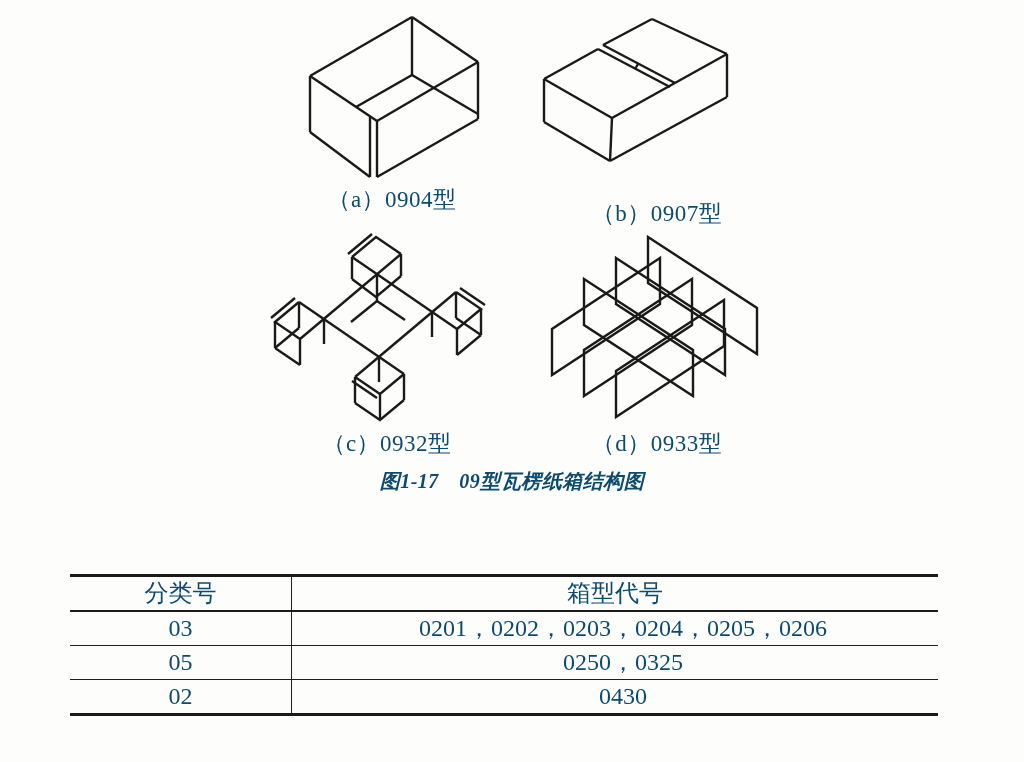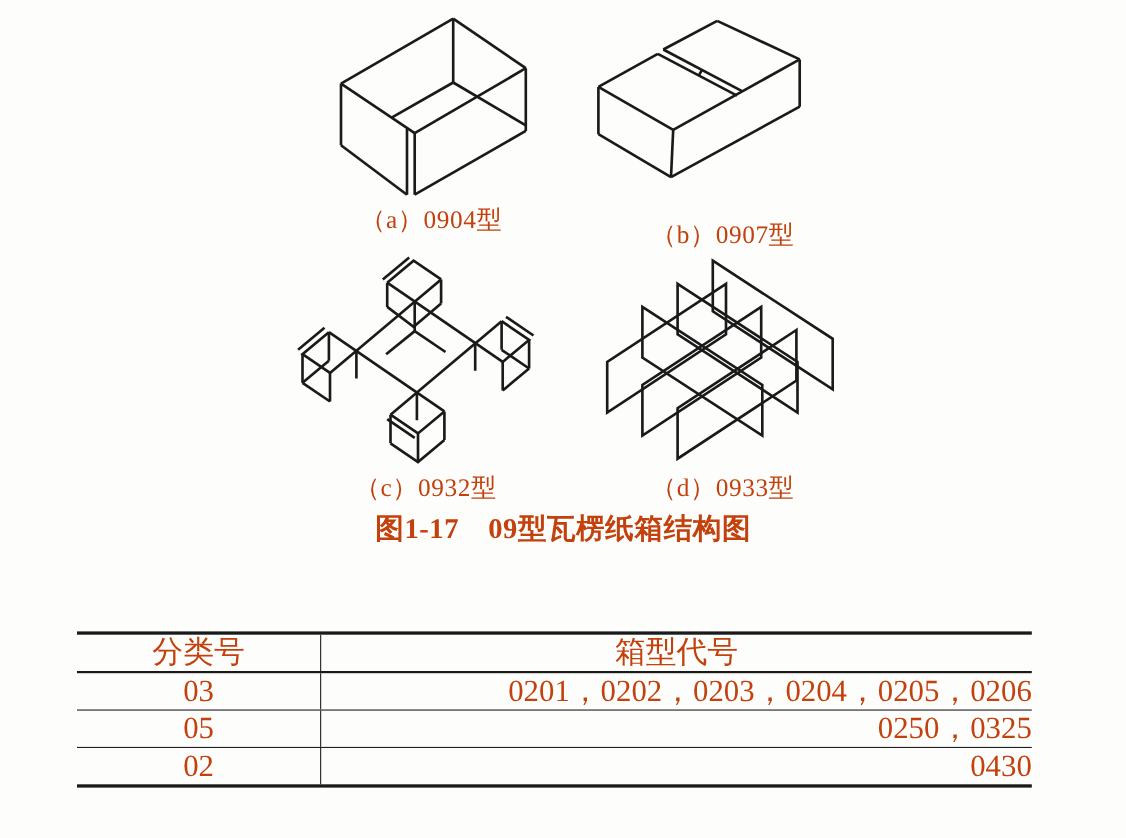--- a/index.html
+++ b/index.html
@@ -1,39 +1,39 @@
 <!DOCTYPE html>
 <html><head>
 <meta charset="utf-8">
 <style>
   html,body{margin:0;padding:0;background:#e8e8e8;}
   .page{
     position:relative;width:1024px;height:762px;background:#fdfdfc;
-    font-family:"Liberation Serif","DejaVu Serif",serif;color:#c2410c;overflow:hidden;
+    font-family:"Liberation Serif","DejaVu Serif",serif;color:#0c4a6e;overflow:hidden;
   }
   .drawing{position:absolute;}
   .drawing path{stroke:#1a1a1a;stroke-width:2.4;fill:none;stroke-linecap:butt;stroke-linejoin:miter;}
   .sublabel{
     position:absolute;width:230px;text-align:center;font-size:23px;line-height:28px;
     letter-spacing:0.5px;white-space:nowrap;
   }
   .caption{
     position:absolute;left:0;width:1024px;text-align:center;font-weight:bold;
-    font-size:26px;line-height:32px;white-space:nowrap;letter-spacing:0.5px;
+    font-size:20px;line-height:32px;white-space:nowrap;letter-spacing:0.5px;font-style:italic;
   }
   .tbl{
     position:absolute;left:70px;top:574px;width:868px;
-    border-top:3px solid #1a1a1a;border-bottom:3px solid #1a1a1a;font-size:28px;
+    border-top:3px solid #1a1a1a;border-bottom:3px solid #1a1a1a;font-size:24px;
   }
   .tbl-row{display:flex;height:33px;line-height:33px;border-bottom:1.6px solid #1f1f1f;}
   .tbl-row.header{border-bottom:2px solid #1a1a1a;}
   .tbl-row:last-child{border-bottom:none;}
   .c1{width:221px;border-right:1.6px solid #1f1f1f;text-align:center;}
-  .c2{flex:1;padding-left:16px;text-align:right;}
-  .tbl-row.header .c2{padding-left:0;text-align:center;}
+  .c2{flex:1;padding-left:16px;text-align:center;}
+  .tbl-row.header .c2{padding-left:0;}
 </style>
 </head>
 <body>
 
 <div class="page">
 
   <svg class="drawing" style="left:260px;top:4px" width="260" height="185" viewBox="0 0 260 185">
     <path d="M152,13 L218,58"></path>
     <path d="M152,13 L50,72"></path>
     <path d="M50,72 L117,117"></path>

